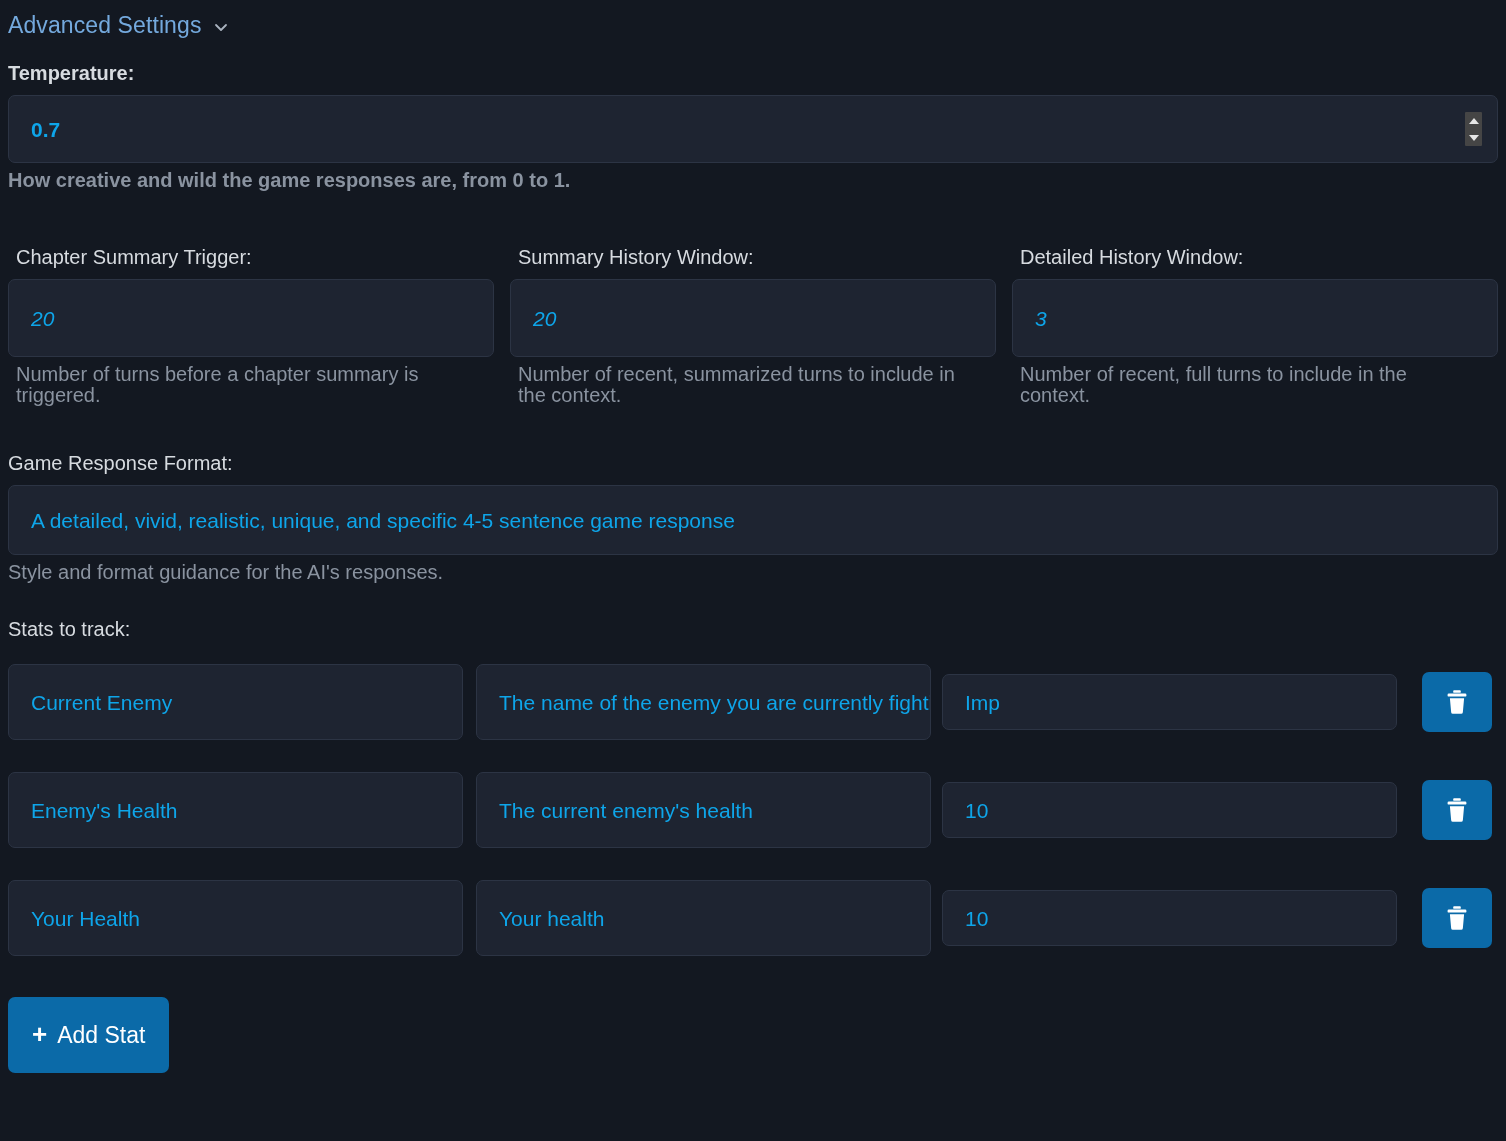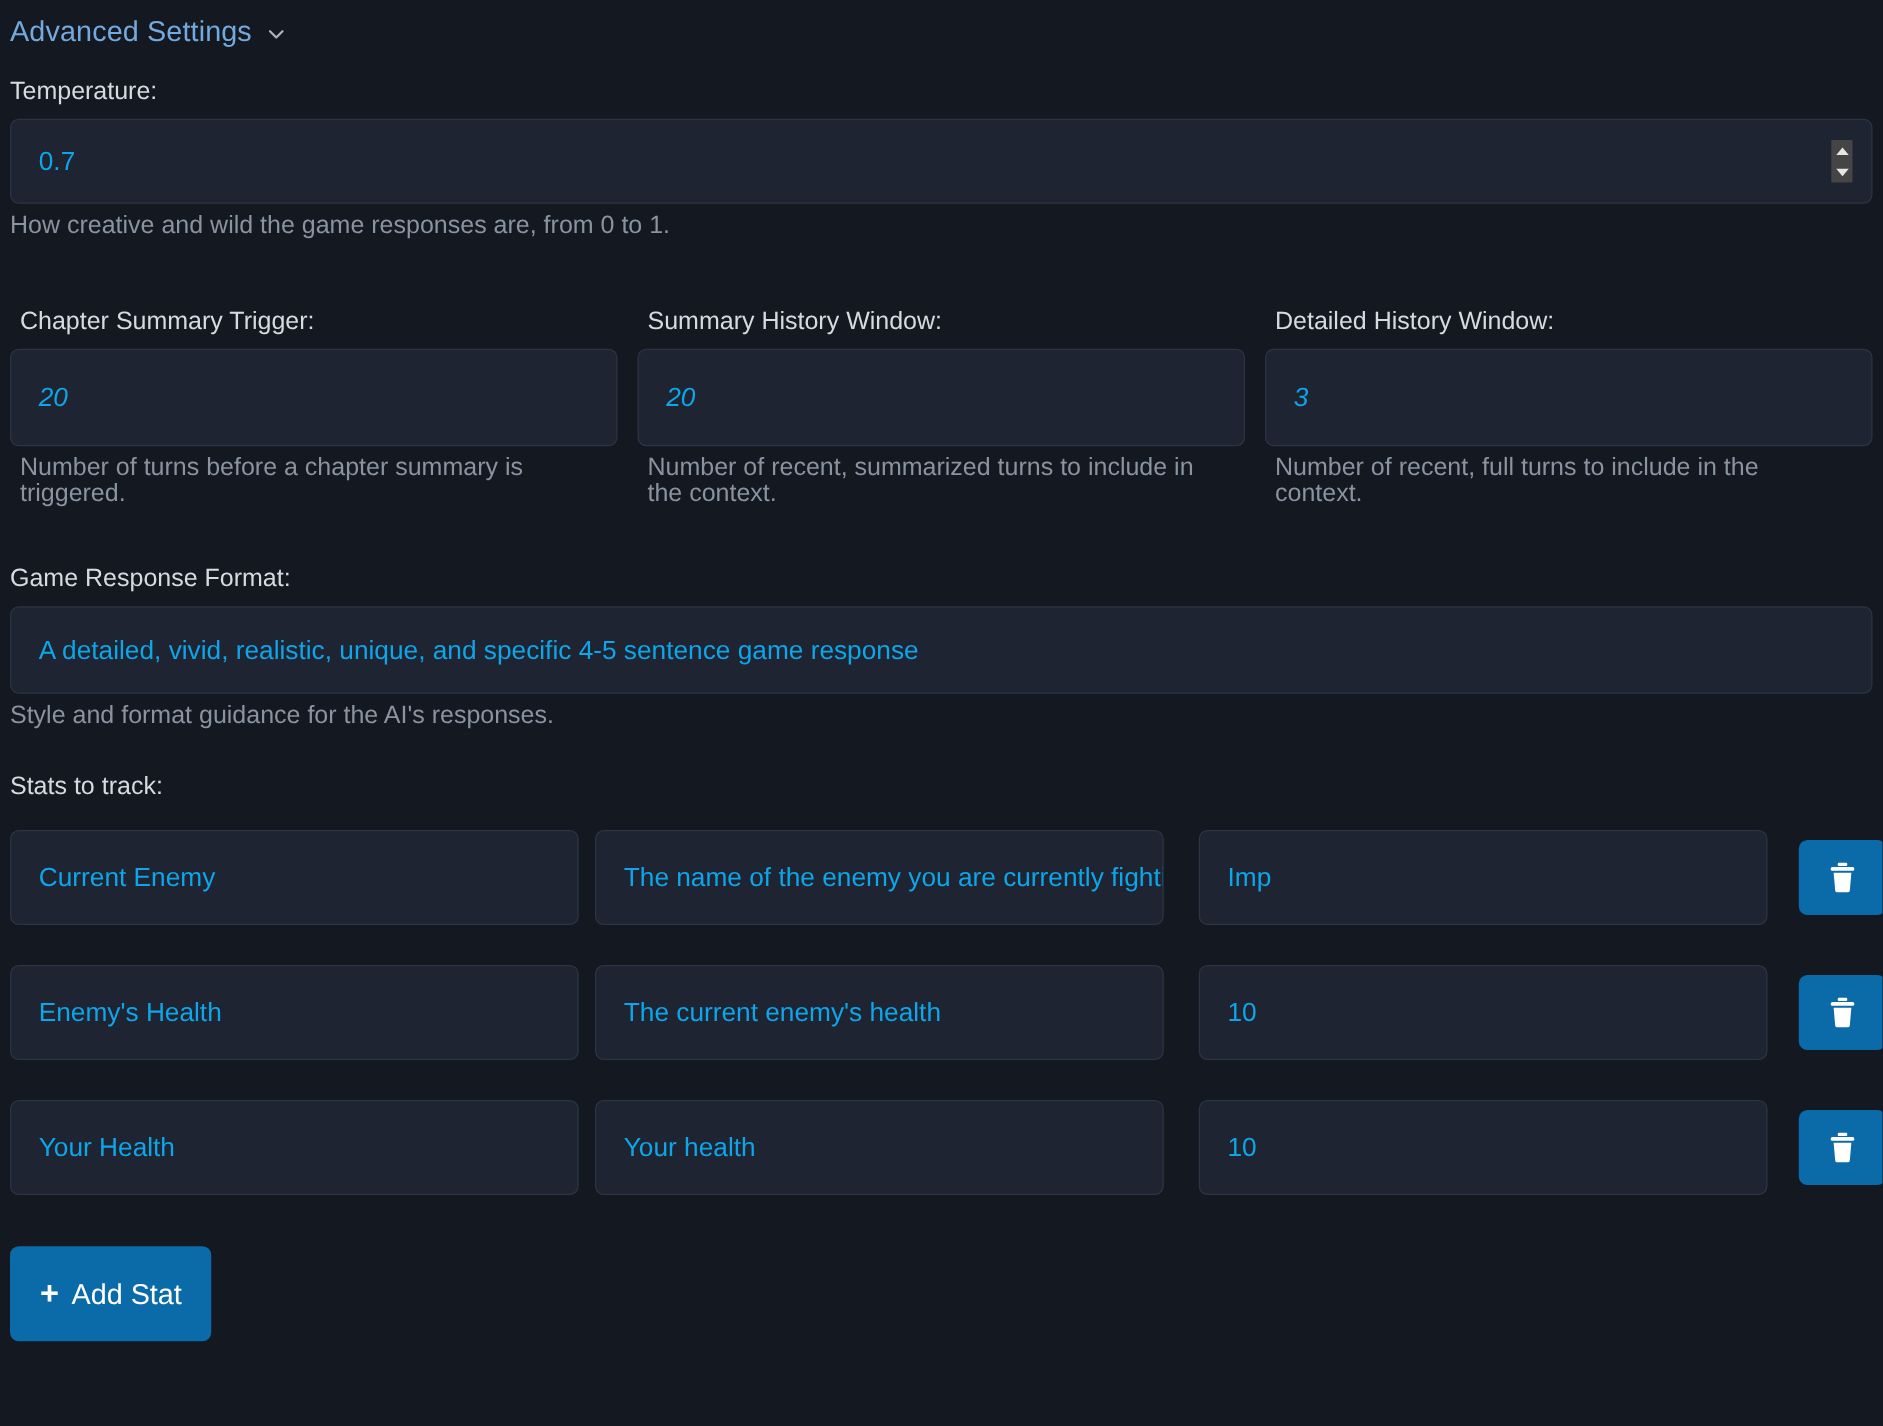--- a/index.html
+++ b/index.html
@@ -71,21 +71,21 @@
     font-size: 21px;
     line-height: 27px;
     display: flex;
     align-items: center;
     padding: 0 22px;
     overflow: hidden;
     white-space: nowrap;
   }
 
   
-  .temp-block { margin-top: 18px; }
+  .temp-block { margin-top: 18px; font-weight: bold; }
   .temp-row {
     position: relative;
     margin: 0 8px;
   }
   .temp-input {
     height: 68px;
     width: 100%;
     padding-right: 60px;
   }
   .spinner {
@@ -142,21 +142,21 @@
   }
   .stats-list { margin-top: 22px; }
   .stat-row {
     display: flex;
     align-items: center;
     margin: 0 8px 32px 8px;
     height: 76px;
   }
   .stat-name  { width: 455px; height: 76px; flex: 0 0 455px; }
   .stat-desc  { width: 455px; height: 76px; flex: 0 0 455px; margin-left: 13px; }
-  .stat-value { width: 455px; height: 76px; flex: 0 0 455px; margin-left: 28px; }
+  .stat-value { width: 455px; height: 56px; flex: 0 0 455px; margin-left: 11px; }
 
   .delete-btn {
     width: 70px;
     height: 60px;
     margin-left: 25px;
     background: #0b6aa8;
     border: none;
     border-radius: 7px;
     display: flex;
     align-items: center;

